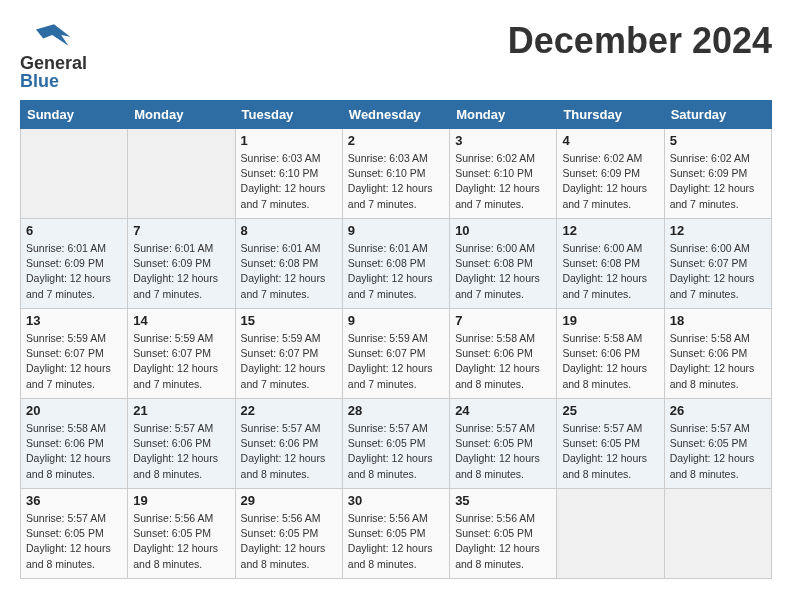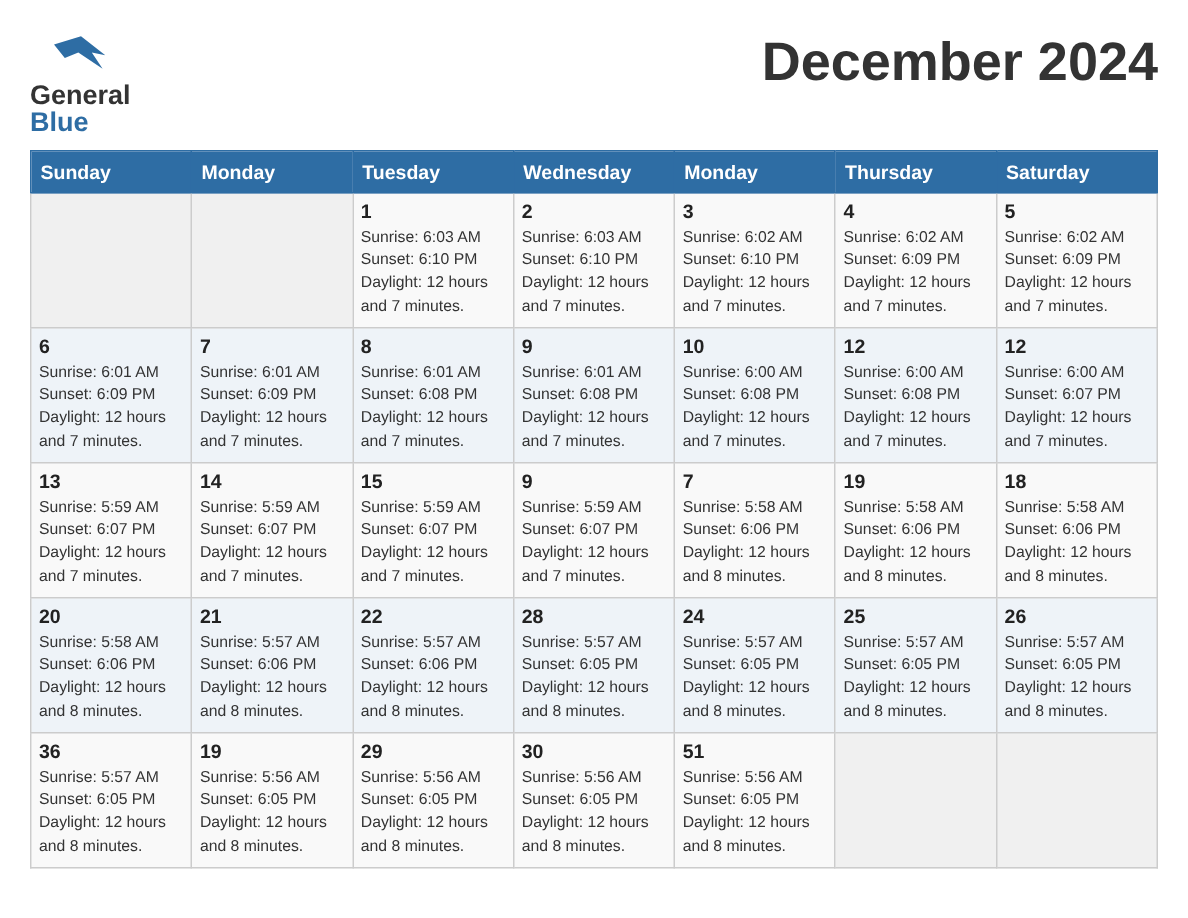--- a/index.html
+++ b/index.html
@@ -336,21 +336,21 @@
 and 8 minutes.</div>
         </td>
         <td>
           <span class="day-number">30</span>
           <div class="day-info" style="white-space: pre-line;">Sunrise: 5:56 AM
 Sunset: 6:05 PM
 Daylight: 12 hours
 and 8 minutes.</div>
         </td>
         <td>
-          <span class="day-number">51</span>
+          <span class="day-number">35</span>
           <div class="day-info" style="white-space: pre-line;">Sunrise: 5:56 AM
 Sunset: 6:05 PM
 Daylight: 12 hours
 and 8 minutes.</div>
         </td>
         <td class="empty-cell"></td>
         <td class="empty-cell"></td>
       </tr>
     </tbody>
 </table>

